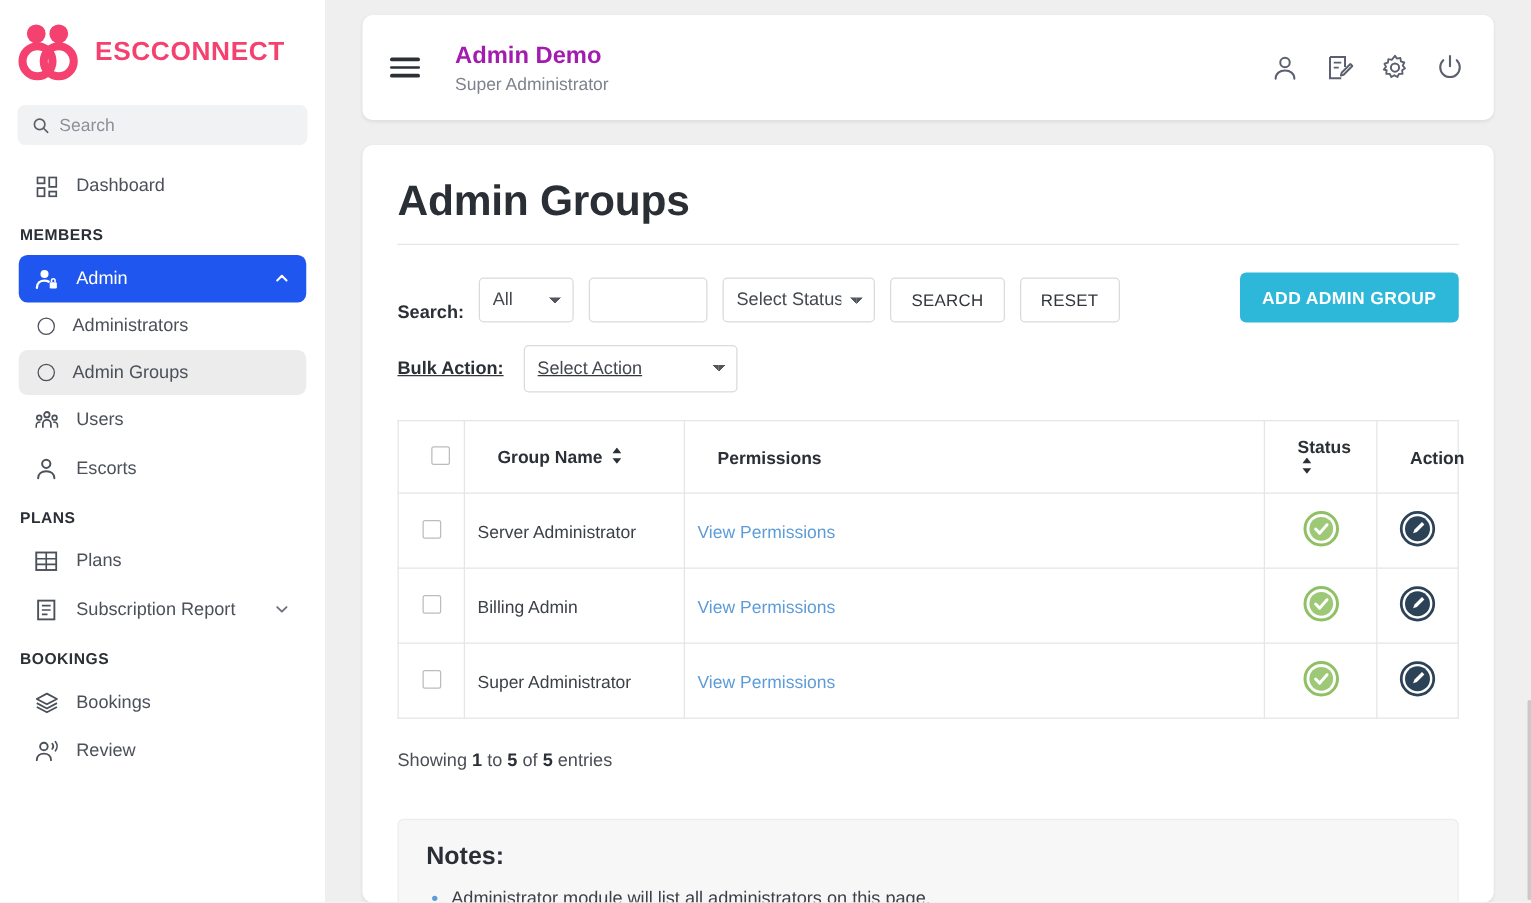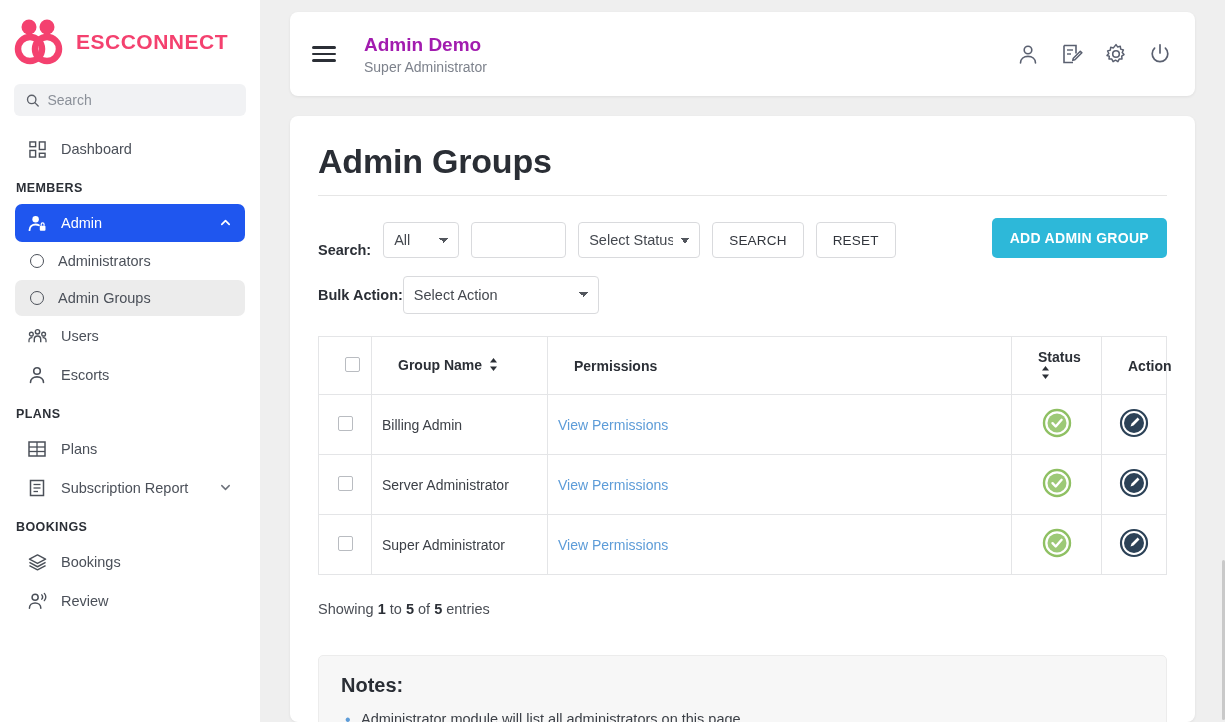--- a/index.html
+++ b/index.html
@@ -124,22 +124,22 @@
     font-family: "Liberation Sans", sans-serif; font-size: 13.5px;
     color: #31353c; cursor: pointer; letter-spacing: .2px;
   }
   .btn-add {
     margin-left: auto; height: 40px; padding: 0 18px;
     background: #2db8d9; border: none; border-radius: 5px;
     color: #fff; font-size: 14px; font-weight: bold;
     letter-spacing: .3px; cursor: pointer;
     font-family: "Liberation Sans", sans-serif;
   }
-  .bulk-row { display: flex; align-items: center; gap: 0; margin-top: 18px; }
-  .sel-bulk { width: 196px; height: 38px; }
+  .bulk-row { display: flex; align-items: center; gap: 16px; margin-top: 18px; text-decoration: underline; }
+  .sel-bulk { width: 171px; height: 38px; }
 
   
   table.grid { width: 100%; border-collapse: collapse; margin-top: 22px; table-layout: fixed; }
   table.grid th, table.grid td { border: 1px solid #e4e5e7; }
   table.grid th {
     font-size: 14px; font-weight: bold; color: #2b2f36;
     text-align: left; padding: 12px 26px; vertical-align: middle;
   }
   table.grid td { font-size: 14px; color: #3c4047; padding: 13px 10px; vertical-align: middle; }
   .col-chk { width: 34px; text-align: center; }
@@ -420,21 +420,21 @@
             <th class="col-action">
               <span>Action</span>
             </th>
           </tr>
         </thead>
         <tbody>
           <tr>
             <td class="col-chk">
               <span class="chk"></span>
             </td>
-            <td class="col-name">Billing Admin</td>
+            <td class="col-name">Server Administrator</td>
             <td>
               <a class="perm-link">View Permissions</a>
             </td>
             <td class="col-status">
               <span class="status-ico">
                 <svg width="30" height="30" viewBox="0 0 30 30">
                   <circle cx="15" cy="15" r="13" fill="#fff" stroke="#8fc063" stroke-width="2.4"></circle>
                   <circle cx="15" cy="15" r="9.5" fill="#9dc977"></circle>
                   <polyline points="10.5,15.2 13.7,18.5 19.6,11.8" fill="none" stroke="#fff" stroke-width="2.4" stroke-linecap="round" stroke-linejoin="round"></polyline>
                 </svg>
@@ -447,21 +447,21 @@
                   <circle cx="15" cy="15" r="10" fill="#2c4257"></circle>
                   <path d="M11.5 18.6l1.1-3 6-6 1.9 1.9-6 6z" fill="#fff"></path>
                 </svg>
               </span>
             </td>
           </tr>
           <tr>
             <td class="col-chk">
               <span class="chk"></span>
             </td>
-            <td class="col-name">Server Administrator</td>
+            <td class="col-name">Billing Admin</td>
             <td>
               <a class="perm-link">View Permissions</a>
             </td>
             <td class="col-status">
               <span class="status-ico">
                 <svg width="30" height="30" viewBox="0 0 30 30">
                   <circle cx="15" cy="15" r="13" fill="#fff" stroke="#8fc063" stroke-width="2.4"></circle>
                   <circle cx="15" cy="15" r="9.5" fill="#9dc977"></circle>
                   <polyline points="10.5,15.2 13.7,18.5 19.6,11.8" fill="none" stroke="#fff" stroke-width="2.4" stroke-linecap="round" stroke-linejoin="round"></polyline>
                 </svg>

